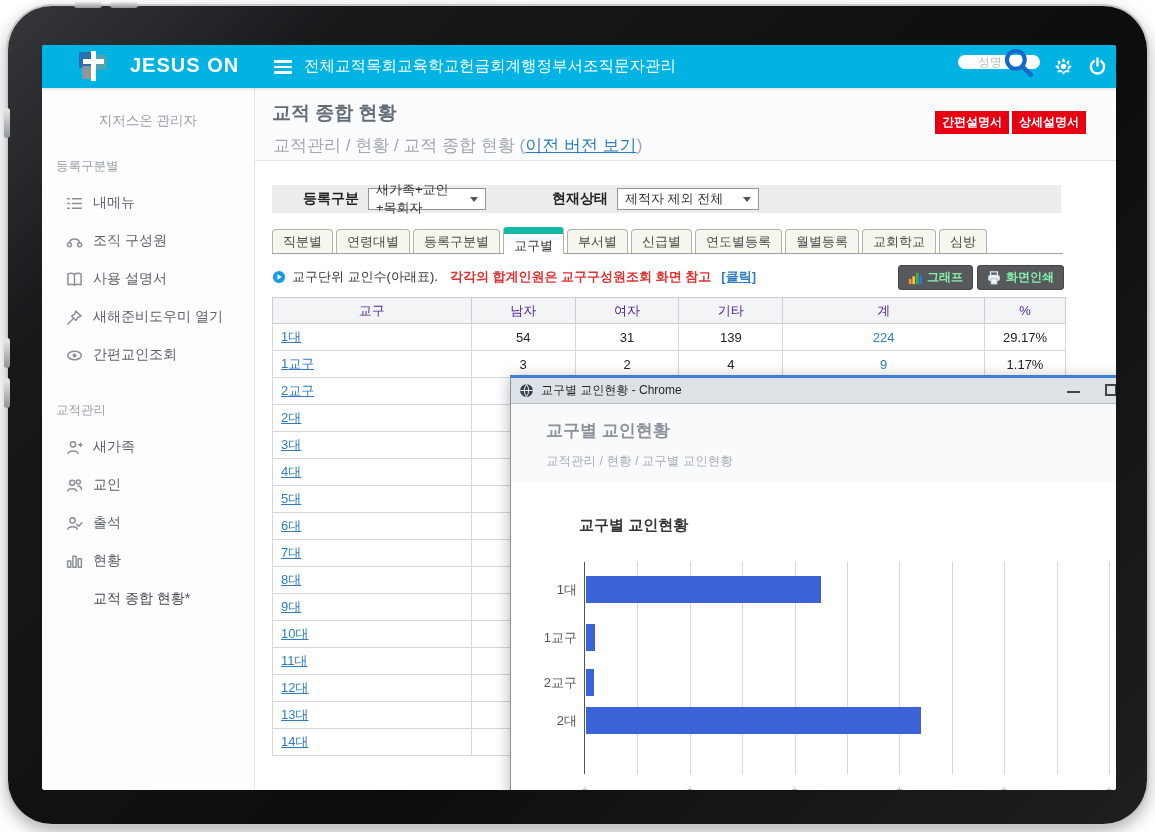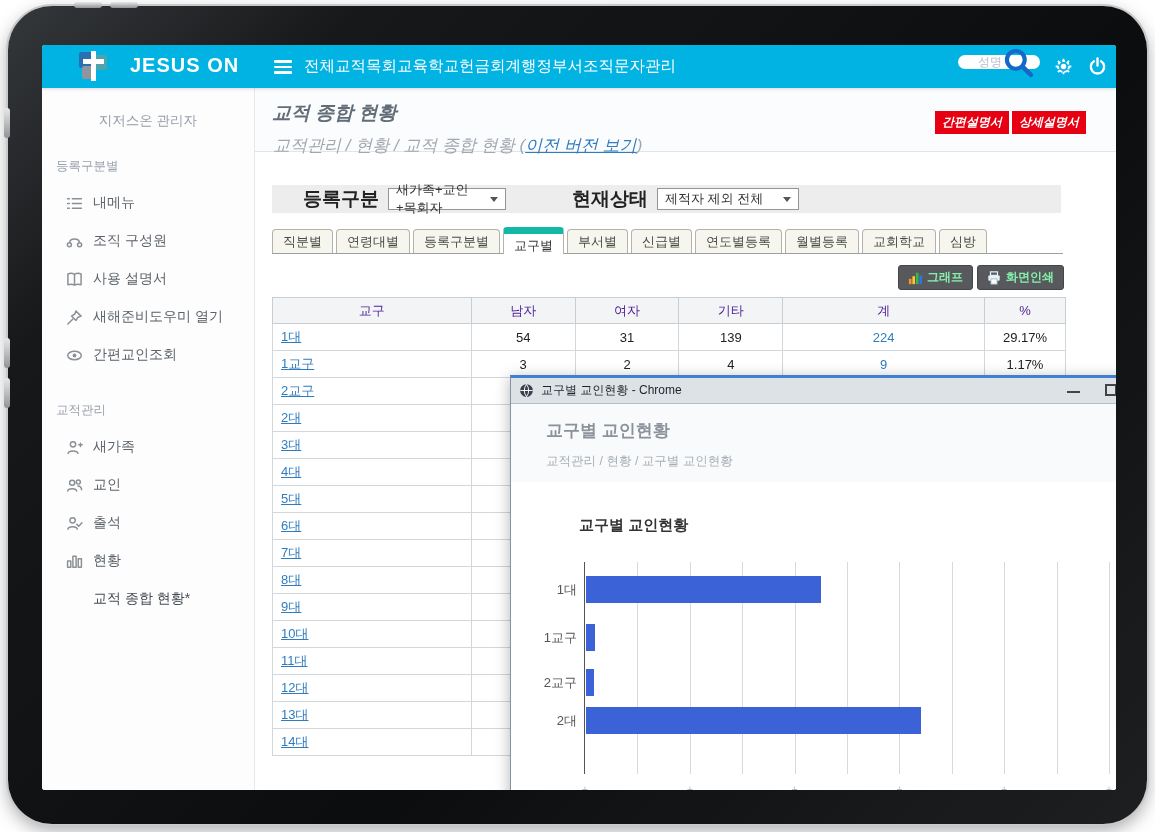--- a/index.html
+++ b/index.html
@@ -54,31 +54,31 @@
   .sec-items { margin-top:9px; }
   .s-item { height:38px; display:flex; align-items:center; padding-left:24px; gap:10px; cursor:pointer; }
   .s-item .icn { width:17px; height:17px; color:#8a9096; flex:0 0 17px; }
   .s-item .icn svg { width:17px; height:17px; display:block; }
   .s-item .lbl { color:#5b6269; font-size:14px; }
   .s-item.noicon { padding-left:51px; }
   .s-item.active .lbl { color:#474d55; }
 
   
   .main { position:absolute; left:213px; top:43px; right:0; bottom:0; background:#fff; }
-  .title-zone { position:absolute; left:0; top:0; right:0; height:64px; background:#fbfcfd;
-    border-bottom:1px solid #dfe5e9;font-style:italic; }
+  .title-zone { position:absolute; left:0; top:0; right:0; height:73px; background:#fbfcfd;
+    border-bottom:1px solid #dfe5e9; }
   .page-title { position:absolute; left:17px; top:12px; font-size:19px; font-weight:bold; color:#636d78; }
   .crumbs { position:absolute; left:18px; top:46px; font-size:17px; color:#a0a7ae; }
   .crumbs .blue-link { color:#2f7cc0; text-decoration:underline; cursor:pointer; }
   .manual-btns { position:absolute; right:30px; top:23px; display:flex; gap:3px; }
   .manual-btn { background:#e60012; color:#fff; font-size:12px; font-weight:bold; padding:3px 7px; cursor:pointer; }
 
   .filter-bar { position:absolute; left:17px; top:97px; width:789px; height:28px; background:#ededed;
     display:flex; align-items:center; }
-  .f-label { font-weight:bold; color:#222; font-size:19px; }
+  .f-label { font-weight:bold; color:#222; font-size:14px; }
   .l1 { margin-left:31px; } .l2 { margin-left:66px; }
   .selectbox { margin-left:9px; background:#fff; border:1px solid #8f969c; height:22px; display:flex;
     align-items:center; padding:0 7px; font-size:13px; color:#333; cursor:pointer; justify-content:space-between; }
   .sel-reg { width:118px; } .sel-status { width:142px; }
   .caret { width:0; height:0; border-left:4px solid transparent; border-right:4px solid transparent;
     border-top:5px solid #555; margin-left:6px; }
 
   .tabs { position:absolute; left:17px; top:139px; width:791px; height:27px;
     border-bottom:1px solid #9aa39b; display:flex; align-items:flex-end; gap:3px; }
   .tab { height:24px; line-height:23px; padding:0 10px; background:#f6f6ef; border:1px solid #b3b3aa;
@@ -323,20 +323,29 @@
             <span class="tab">등록구분별</span>
             <span class="tab active">교구별</span>
             <span class="tab">부서별</span>
             <span class="tab">신급별</span>
             <span class="tab">연도별등록</span>
             <span class="tab">월별등록</span>
             <span class="tab">교회학교</span>
             <span class="tab">심방</span>
           </div>
 
+        <div class="info-row">
+          <svg class="info-bullet" viewBox="0 0 16 16">
+            <circle cx="8" cy="8" r="7" fill="#1b9ddb"></circle>
+              <path d="M6.2 4.8l5 3.2-5 3.2z" fill="#fff"></path>
+          </svg>
+          <span class="info-text">교구단위 교인수(아래표).</span>
+          <span class="info-red">각각의 합계인원은 교구구성원조회 화면 참고</span>
+          <span class="info-link">[클릭]</span>
+        </div>
 
         <div class="act-btns">
           <span class="act-btn">
             <svg viewBox="0 0 16 16">
               <rect x="1" y="9" width="3" height="6" fill="#ff9228"></rect>
               <rect x="5" y="6" width="3" height="9" fill="#ffc62e"></rect>
               <rect x="9" y="2" width="3" height="13" fill="#39b54a"></rect>
               <rect x="13" y="5" width="3" height="10" fill="#2878e0"></rect>
             </svg>
             <span>그래프</span>

